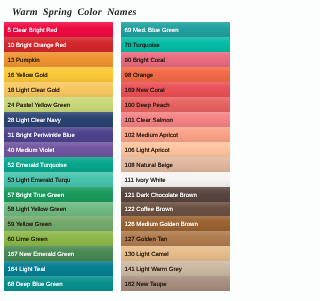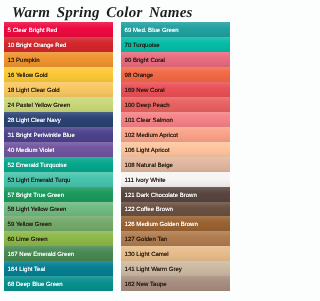--- a/index.html
+++ b/index.html
@@ -12,21 +12,21 @@
     position:relative;
     -webkit-font-smoothing:antialiased;
     text-rendering:geometricPrecision;
   }
   #page-title {
     position:absolute;
     left:12px; top:6.5px;
     font-family:"Liberation Serif", serif;
     font-weight:bold;
     font-style:italic;
-    font-size:15px;
+    font-size:10px;
     letter-spacing:0.25px;
     word-spacing:2.4px;
     color:#1E1E1E;
     line-height:12px;
     white-space:nowrap;
   }
   #grid {
     position:absolute;
     left:4px; top:22.3px;
     width:227px;

